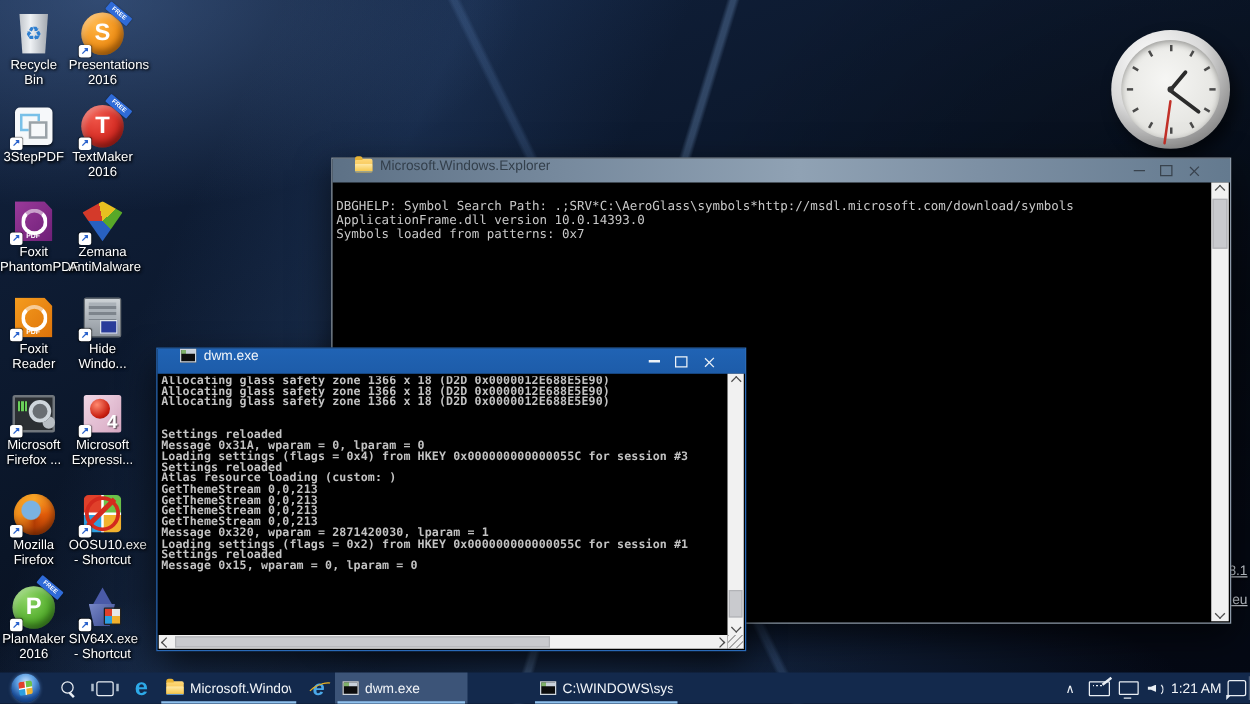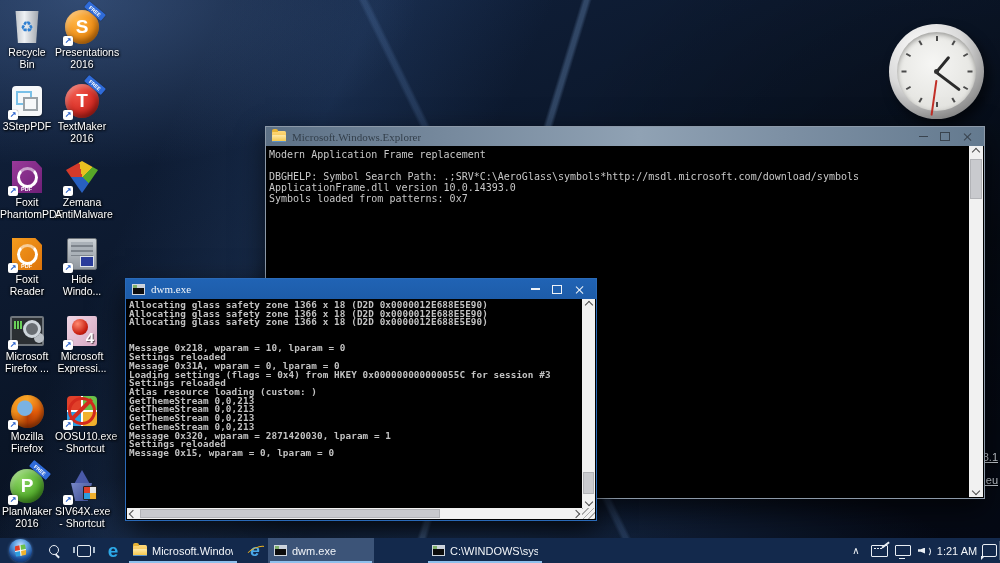--- a/index.html
+++ b/index.html
@@ -110,22 +110,22 @@
   .hand.minute{width:2.5px;height:30px;margin-left:-1.25px;background:#2b2b2b;transform:rotate(127deg);}
   .hand.second{width:1.5px;height:36px;margin-left:-.75px;background:#c23028;transform:rotate(188deg);
       bottom:calc(50% - 8px);}
   .cap{position:absolute;left:50%;top:50%;width:5px;height:5px;margin:-2.5px;border-radius:50%;background:#333;}
   
   .win{position:absolute;box-sizing:border-box;background:#000;}
   .win-exp{left:265px;top:126px;width:720px;height:373px;
       border:1px solid rgba(165,180,198,.85);box-shadow:0 10px 26px rgba(0,0,0,.6);}
   .win-dwm{left:125px;top:278px;width:472px;height:243px;border:1px solid #2a6ab8;
       box-shadow:0 12px 28px rgba(0,0,0,.7);z-index:5;}
-  .tbar{position:absolute;left:0;top:0;right:0;display:flex;align-items:center;gap:6px;
-      padding:0 6px;box-sizing:border-box;font-family:Liberation Serif, serif;}
+  .tbar{position:absolute;left:0;top:0;right:0;display:flex;align-items:flex-start;gap:6px;
+      padding:0 18px;box-sizing:border-box;}
   .tbar-exp{height:19px;background:linear-gradient(90deg,#5d7186,#76899d 25%,#90a2b4 52%,#7d90a4 72%,#647a8f);}
   .tbar-dwm{height:20px;background:linear-gradient(180deg,#2063b4,#1d5ca9);}
   .ttl{font-size:11px;white-space:nowrap;overflow:hidden;}
   .tbar-exp .ttl{color:#333f4b;}
   .tbar-dwm .ttl{color:#f2f6fa;}
   .winctl{margin-left:auto;display:flex;align-items:center;gap:0;height:100%;}
   .wbtn{width:22px;height:100%;display:flex;align-items:center;justify-content:center;}
   .g-min{width:9px;height:1.5px;}
   .g-max{width:8px;height:7px;border-width:1.2px;border-style:solid;}
   .g-x{position:relative;width:9px;height:9px;}
@@ -363,21 +363,20 @@
           </div>
         <div class="wbtn">
             <div class="g-max"></div>
           </div>
         <div class="wbtn">
             <div class="g-x"></div>
           </div>
       </div>
     </div>
     <div class="console con-exp">
-        <div>Modern Application Frame replacement</div>
         <div></div>
         <div>DBGHELP: Symbol Search Path: .;SRV*C:\AeroGlass\symbols*http://msdl.microsoft.com/download/symbols</div>
         <div>ApplicationFrame.dll version 10.0.14393.0</div>
         <div>Symbols loaded from patterns: 0x7</div>
       </div>
     <div class="sbar sb-v-exp">
       <div class="sb-arrow" style="top:0">
           <div class="chev up"></div>
         </div>
       <div class="thumb" style="left:1px;right:1px;top:13px;height:40px"></div>
@@ -402,31 +401,31 @@
             <div class="g-x"></div>
           </div>
       </div>
     </div>
     <div class="console con-dwm">
         <div>Allocating glass safety zone 1366 x 18 (D2D 0x0000012E688E5E90)</div>
         <div>Allocating glass safety zone 1366 x 18 (D2D 0x0000012E688E5E90)</div>
         <div>Allocating glass safety zone 1366 x 18 (D2D 0x0000012E688E5E90)</div>
         <div></div>
         <div></div>
-        <div>Message 0x218, wparam = 10, lparam = 0</div>
         <div>Settings reloaded</div>
         <div>Message 0x31A, wparam = 0, lparam = 0</div>
         <div>Loading settings (flags = 0x4) from HKEY 0x000000000000055C for session #3</div>
         <div>Settings reloaded</div>
         <div>Atlas resource loading (custom: )</div>
         <div>GetThemeStream 0,0,213</div>
         <div>GetThemeStream 0,0,213</div>
         <div>GetThemeStream 0,0,213</div>
         <div>GetThemeStream 0,0,213</div>
         <div>Message 0x320, wparam = 2871420030, lparam = 1</div>
+        <div>Loading settings (flags = 0x2) from HKEY 0x000000000000055C for session #1</div>
         <div>Settings reloaded</div>
         <div>Message 0x15, wparam = 0, lparam = 0</div>
       </div>
     <div class="sbar sb-v-dwm">
       <div class="sb-arrow" style="top:0">
           <div class="chev up"></div>
         </div>
       <div class="thumb" style="left:1px;right:1px;bottom:14px;height:22px"></div>
       <div class="sb-arrow" style="bottom:0">
           <div class="chev down"></div>

